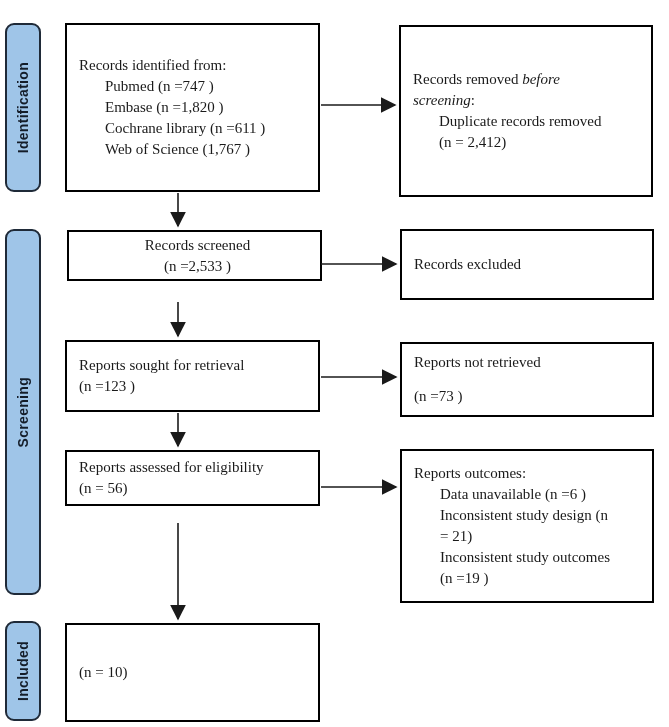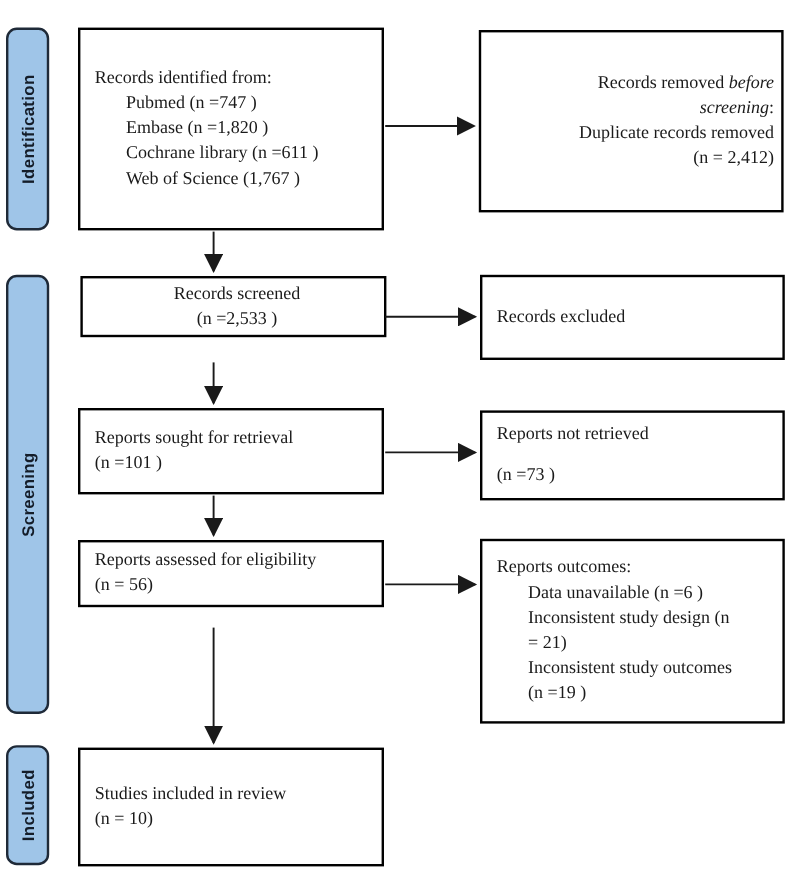--- a/index.html
+++ b/index.html
@@ -87,34 +87,33 @@
       <div class="tline ind"><span>Web of Science (1,767 )</span></div>
     </div>
 
   <div class="fbox" style="left:67px;top:230px;width:255px;height:51px;text-align:center;">
       <div class="tline"><span>Records screened</span></div>
       <div class="tline"><span>(n =2,533 )</span></div>
     </div>
 
   <div class="fbox" style="left:65px;top:340px;width:255px;height:72px;">
       <div class="tline"><span>Reports sought for retrieval</span></div>
-      <div class="tline"><span>(n =101 )</span></div>
+      <div class="tline"><span>(n =123 )</span></div>
     </div>
 
   <div class="fbox" style="left:65px;top:450px;width:255px;height:56px;">
       <div class="tline"><span>Reports assessed for eligibility</span></div>
       <div class="tline"><span>(n = 56)</span></div>
     </div>
 
   <div class="fbox" style="left:65px;top:623px;width:255px;height:99px;">
-      <div class="tline"><span>Studies included in review</span></div>
       <div class="tline"><span>(n = 10)</span></div>
     </div>
 
-  <div class="fbox" style="left:399px;top:25px;width:254px;height:152px;text-align:right;">
+  <div class="fbox" style="left:399px;top:25px;width:254px;height:172px;">
       <div class="tline"><span>Records removed </span><span class="ital">before</span></div>
       <div class="tline"><span class="ital">screening</span><span>:</span></div>
       <div class="tline ind"><span>Duplicate records removed</span></div>
       <div class="tline ind"><span>(n = 2,412)</span></div>
     </div>
 
   <div class="fbox" style="left:400px;top:229px;width:254px;height:71px;">
       <div class="tline"><span>Records excluded</span></div>
     </div>
 

